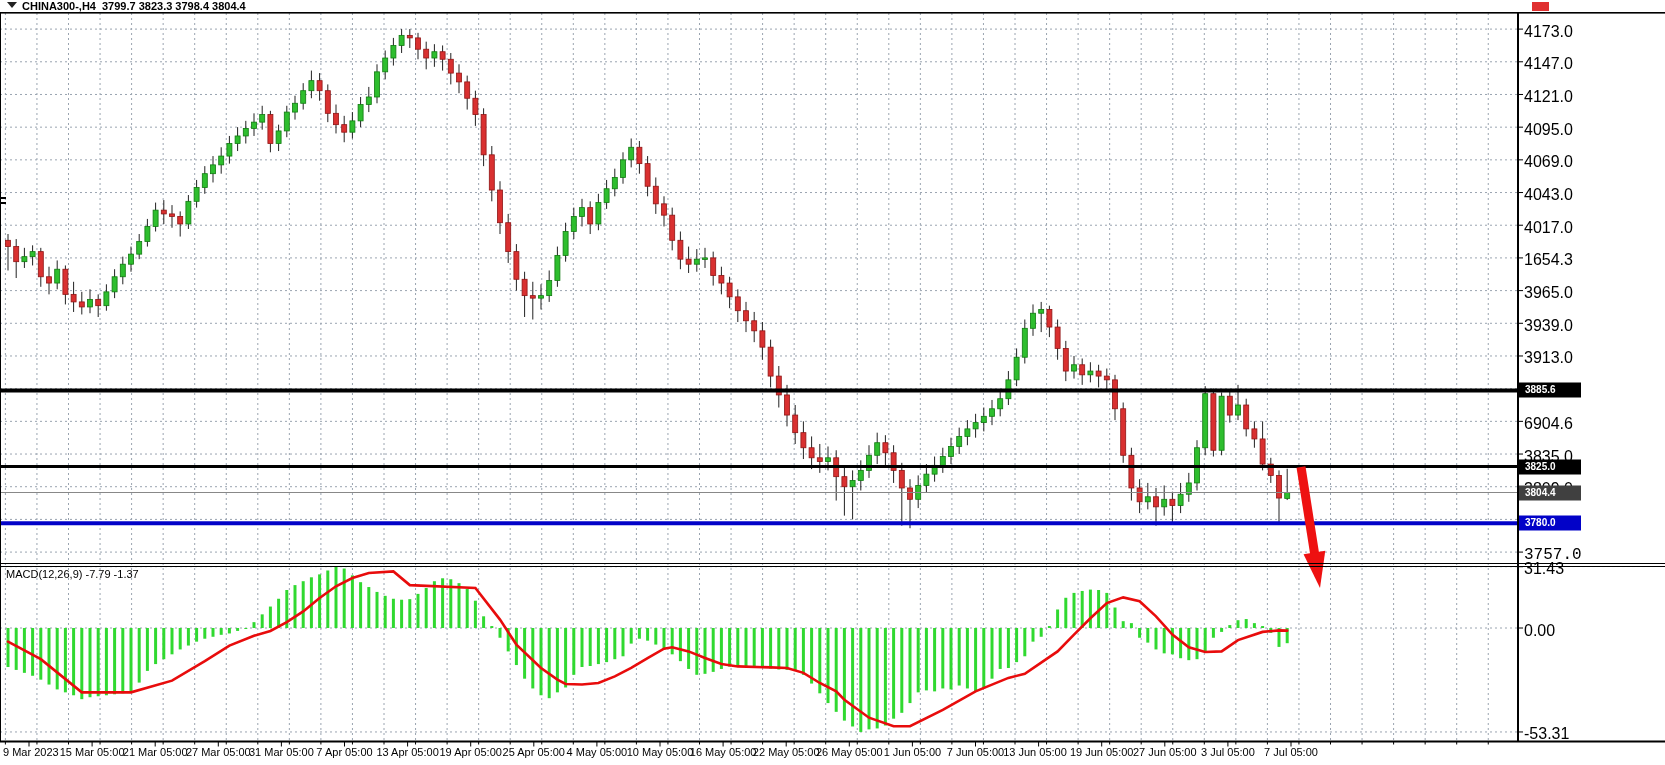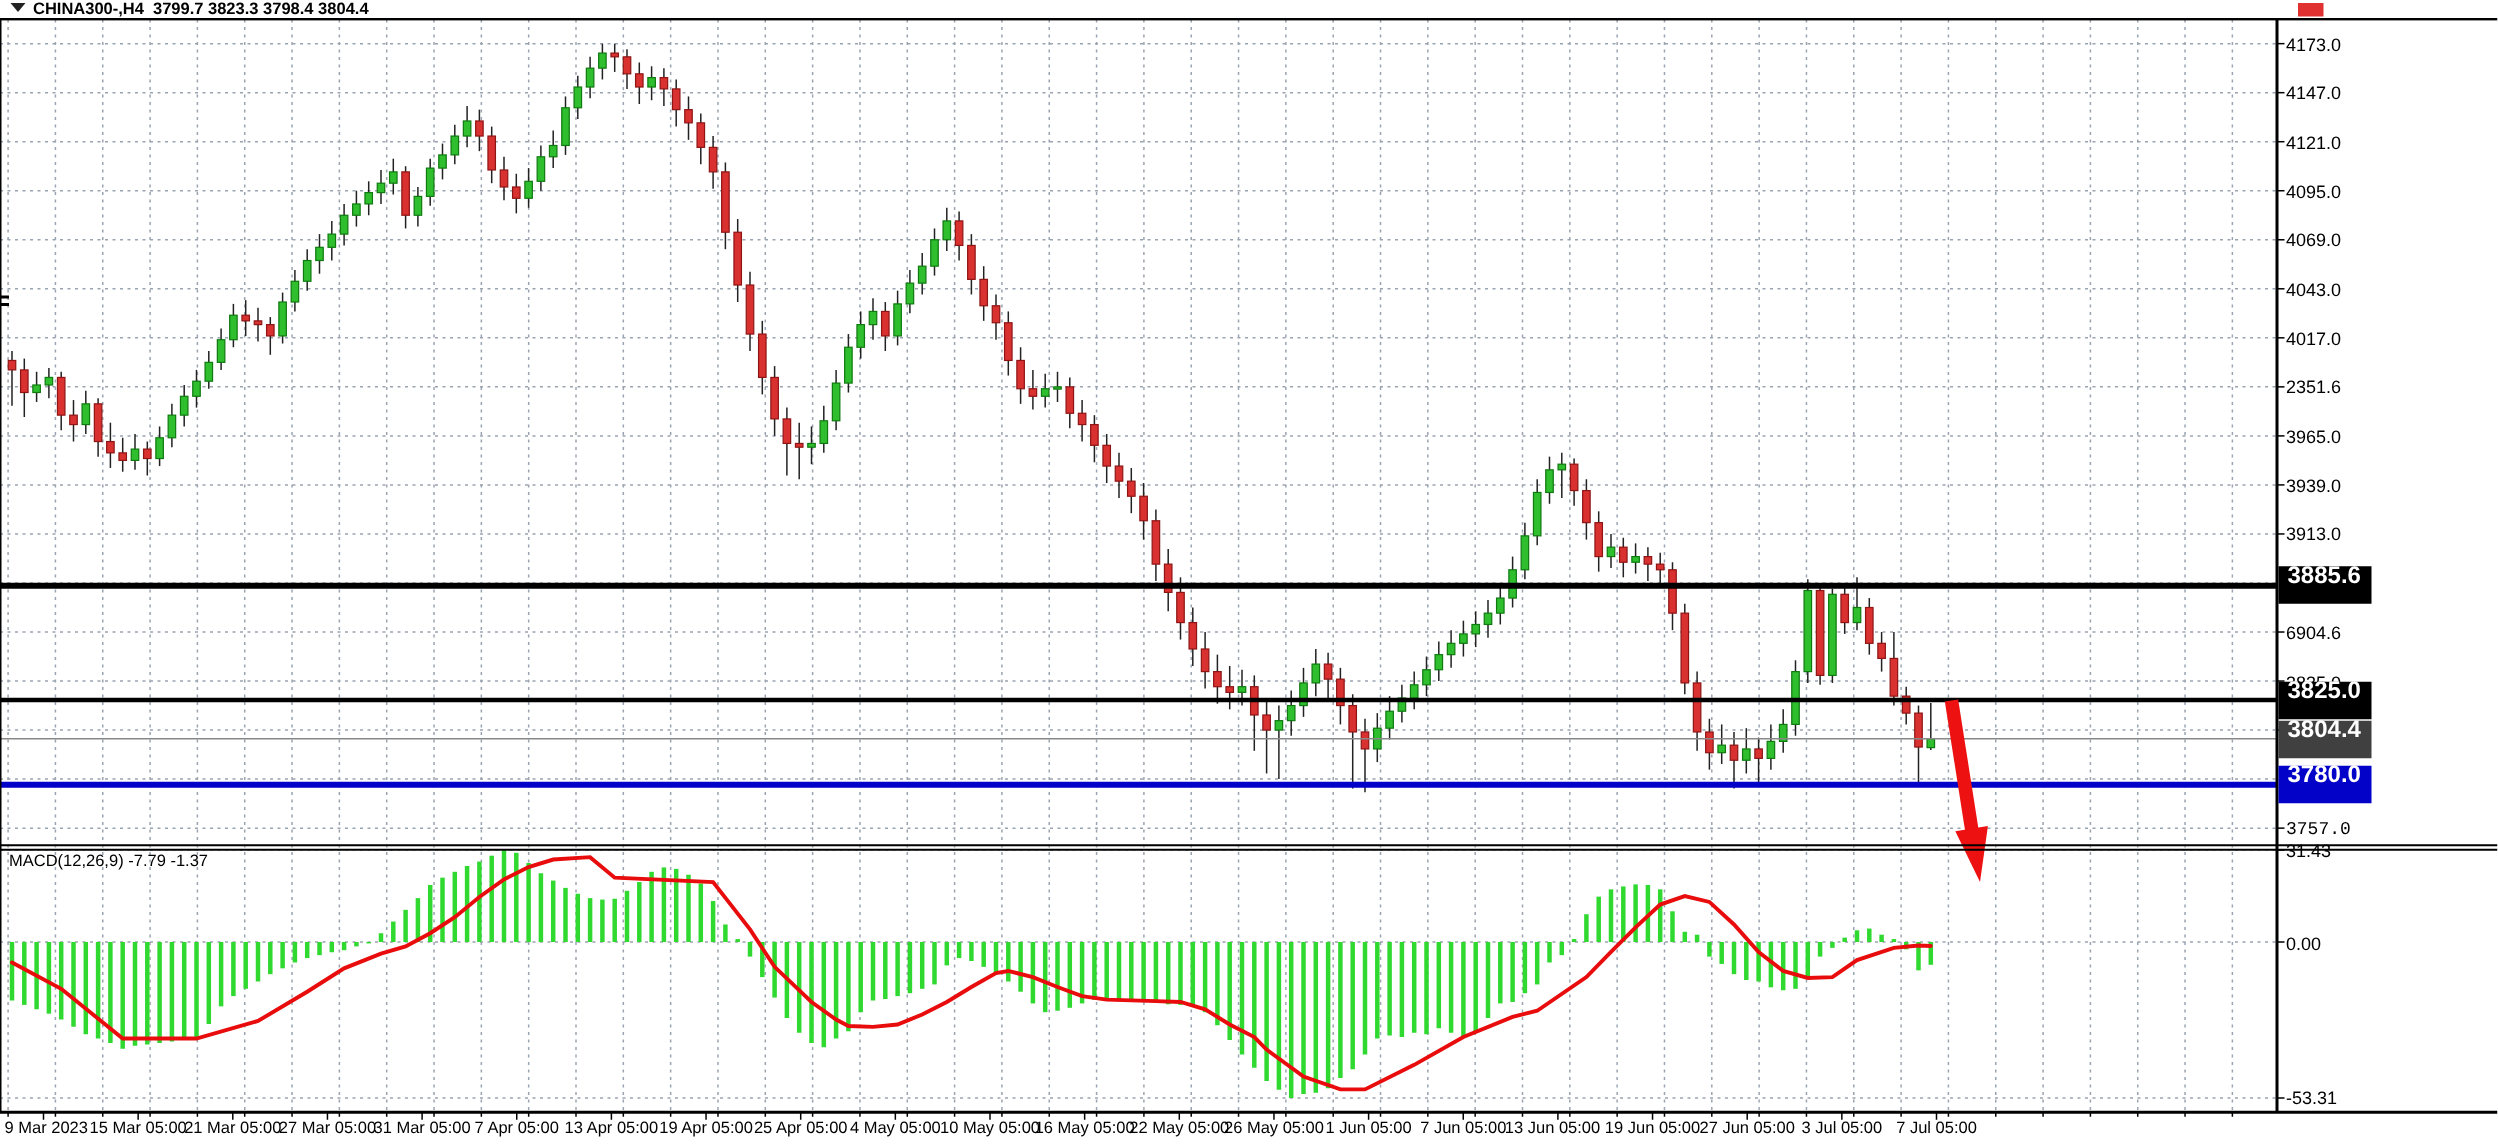--- a/index.html
+++ b/index.html
@@ -5,23 +5,23 @@
   html,body{margin:0;padding:0;background:#fff;width:1665px;height:765px;overflow:hidden;
     font-family:"Liberation Sans",sans-serif;-webkit-font-smoothing:none;position:relative;}
   #stage{position:absolute;left:0;top:0;width:1665px;height:765px;}
   #chart-svg{position:absolute;left:0;top:0;z-index:1;}
   .dom-layer{position:absolute;left:0;top:0;width:1665px;height:765px;z-index:2;pointer-events:none;}
   #titlebar{position:absolute;left:0;top:0;width:1665px;height:12px;background:#fff;}
   #title-text{position:absolute;left:22px;top:0px;font-size:11px;font-weight:600;color:#000;white-space:nowrap;}
   #title-ohlc{font-weight:600;margin-left:6px;}
   #dropdown{position:absolute;left:7px;top:2px;width:0;height:0;border-left:5px solid transparent;
     border-right:5px solid transparent;border-top:6px solid #222;}
-  .axis-label{position:absolute;font-size:12px;color:#000;white-space:nowrap;}
+  .axis-label{position:absolute;font-size:16px;color:#000;white-space:nowrap;}
   .time-label{position:absolute;font-size:11px;color:#000;white-space:nowrap;transform:translateX(-50%);top:746px;}
-  .badge{position:absolute;left:1519px;height:25px;min-width:56px;color:#fff;font-size:16px;
+  .badge{position:absolute;left:1519px;height:15px;min-width:56px;color:#fff;font-size:10px;
     font-weight:600;line-height:13px;padding-left:6px;transform:translateY(-50%);}
   #macd-label{position:absolute;left:6px;top:568px;font-size:11px;color:#000;}
   #topright-marker{position:absolute;left:1532px;top:2px;width:17px;height:9px;background:#e03030;}
   #left-edge-glyph{position:absolute;left:0px;top:197px;width:6px;height:16px;z-index:2;}
   #left-edge-glyph div{height:2px;background:#000;margin-bottom:3px;}
 </style>
 </head>
 <body>
 
 <div id="stage">
@@ -679,21 +679,21 @@
       </div>
     <div id="macd-label">MACD(12,26,9) -7.79 -1.37</div>
     <div id="labels-root">
         <div class="axis-label" style="left: 1524px; top: 22.5979px;">4173.0</div>
         <div class="axis-label" style="left: 1524px; top: 55.2851px;">4147.0</div>
         <div class="axis-label" style="left: 1524px; top: 87.9723px;">4121.0</div>
         <div class="axis-label" style="left: 1524px; top: 120.66px;">4095.0</div>
         <div class="axis-label" style="left: 1524px; top: 153.347px;">4069.0</div>
         <div class="axis-label" style="left: 1524px; top: 186.034px;">4043.0</div>
         <div class="axis-label" style="left: 1524px; top: 218.721px;">4017.0</div>
-        <div class="axis-label" style="left: 1524px; top: 251.408px;">2351.6</div>
+        <div class="axis-label" style="left: 1524px; top: 251.408px;">1654.3</div>
         <div class="axis-label" style="left: 1524px; top: 284.096px;">3965.0</div>
         <div class="axis-label" style="left: 1524px; top: 316.783px;">3939.0</div>
         <div class="axis-label" style="left: 1524px; top: 349.47px;">3913.0</div>
         <div class="axis-label" style="left: 1524px; top: 414.844px;">6904.6</div>
         <div class="axis-label" style="left: 1524px; top: 447.532px;">3835.0</div>
         <div class="axis-label" style="left: 1524px; top: 480.219px;">3809.0</div>
         <div class="axis-label" style="left: 1524px; top: 545.593px; font-family: Liberation Mono, monospace;">3757.0</div>
         <div class="axis-label" style="left: 1524px; top: 560.212px;">31.43</div>
         <div class="axis-label" style="left: 1524px; top: 621.5px;">0.00</div>
         <div class="axis-label" style="left: 1524px; top: 725.455px;">-53.31</div>

